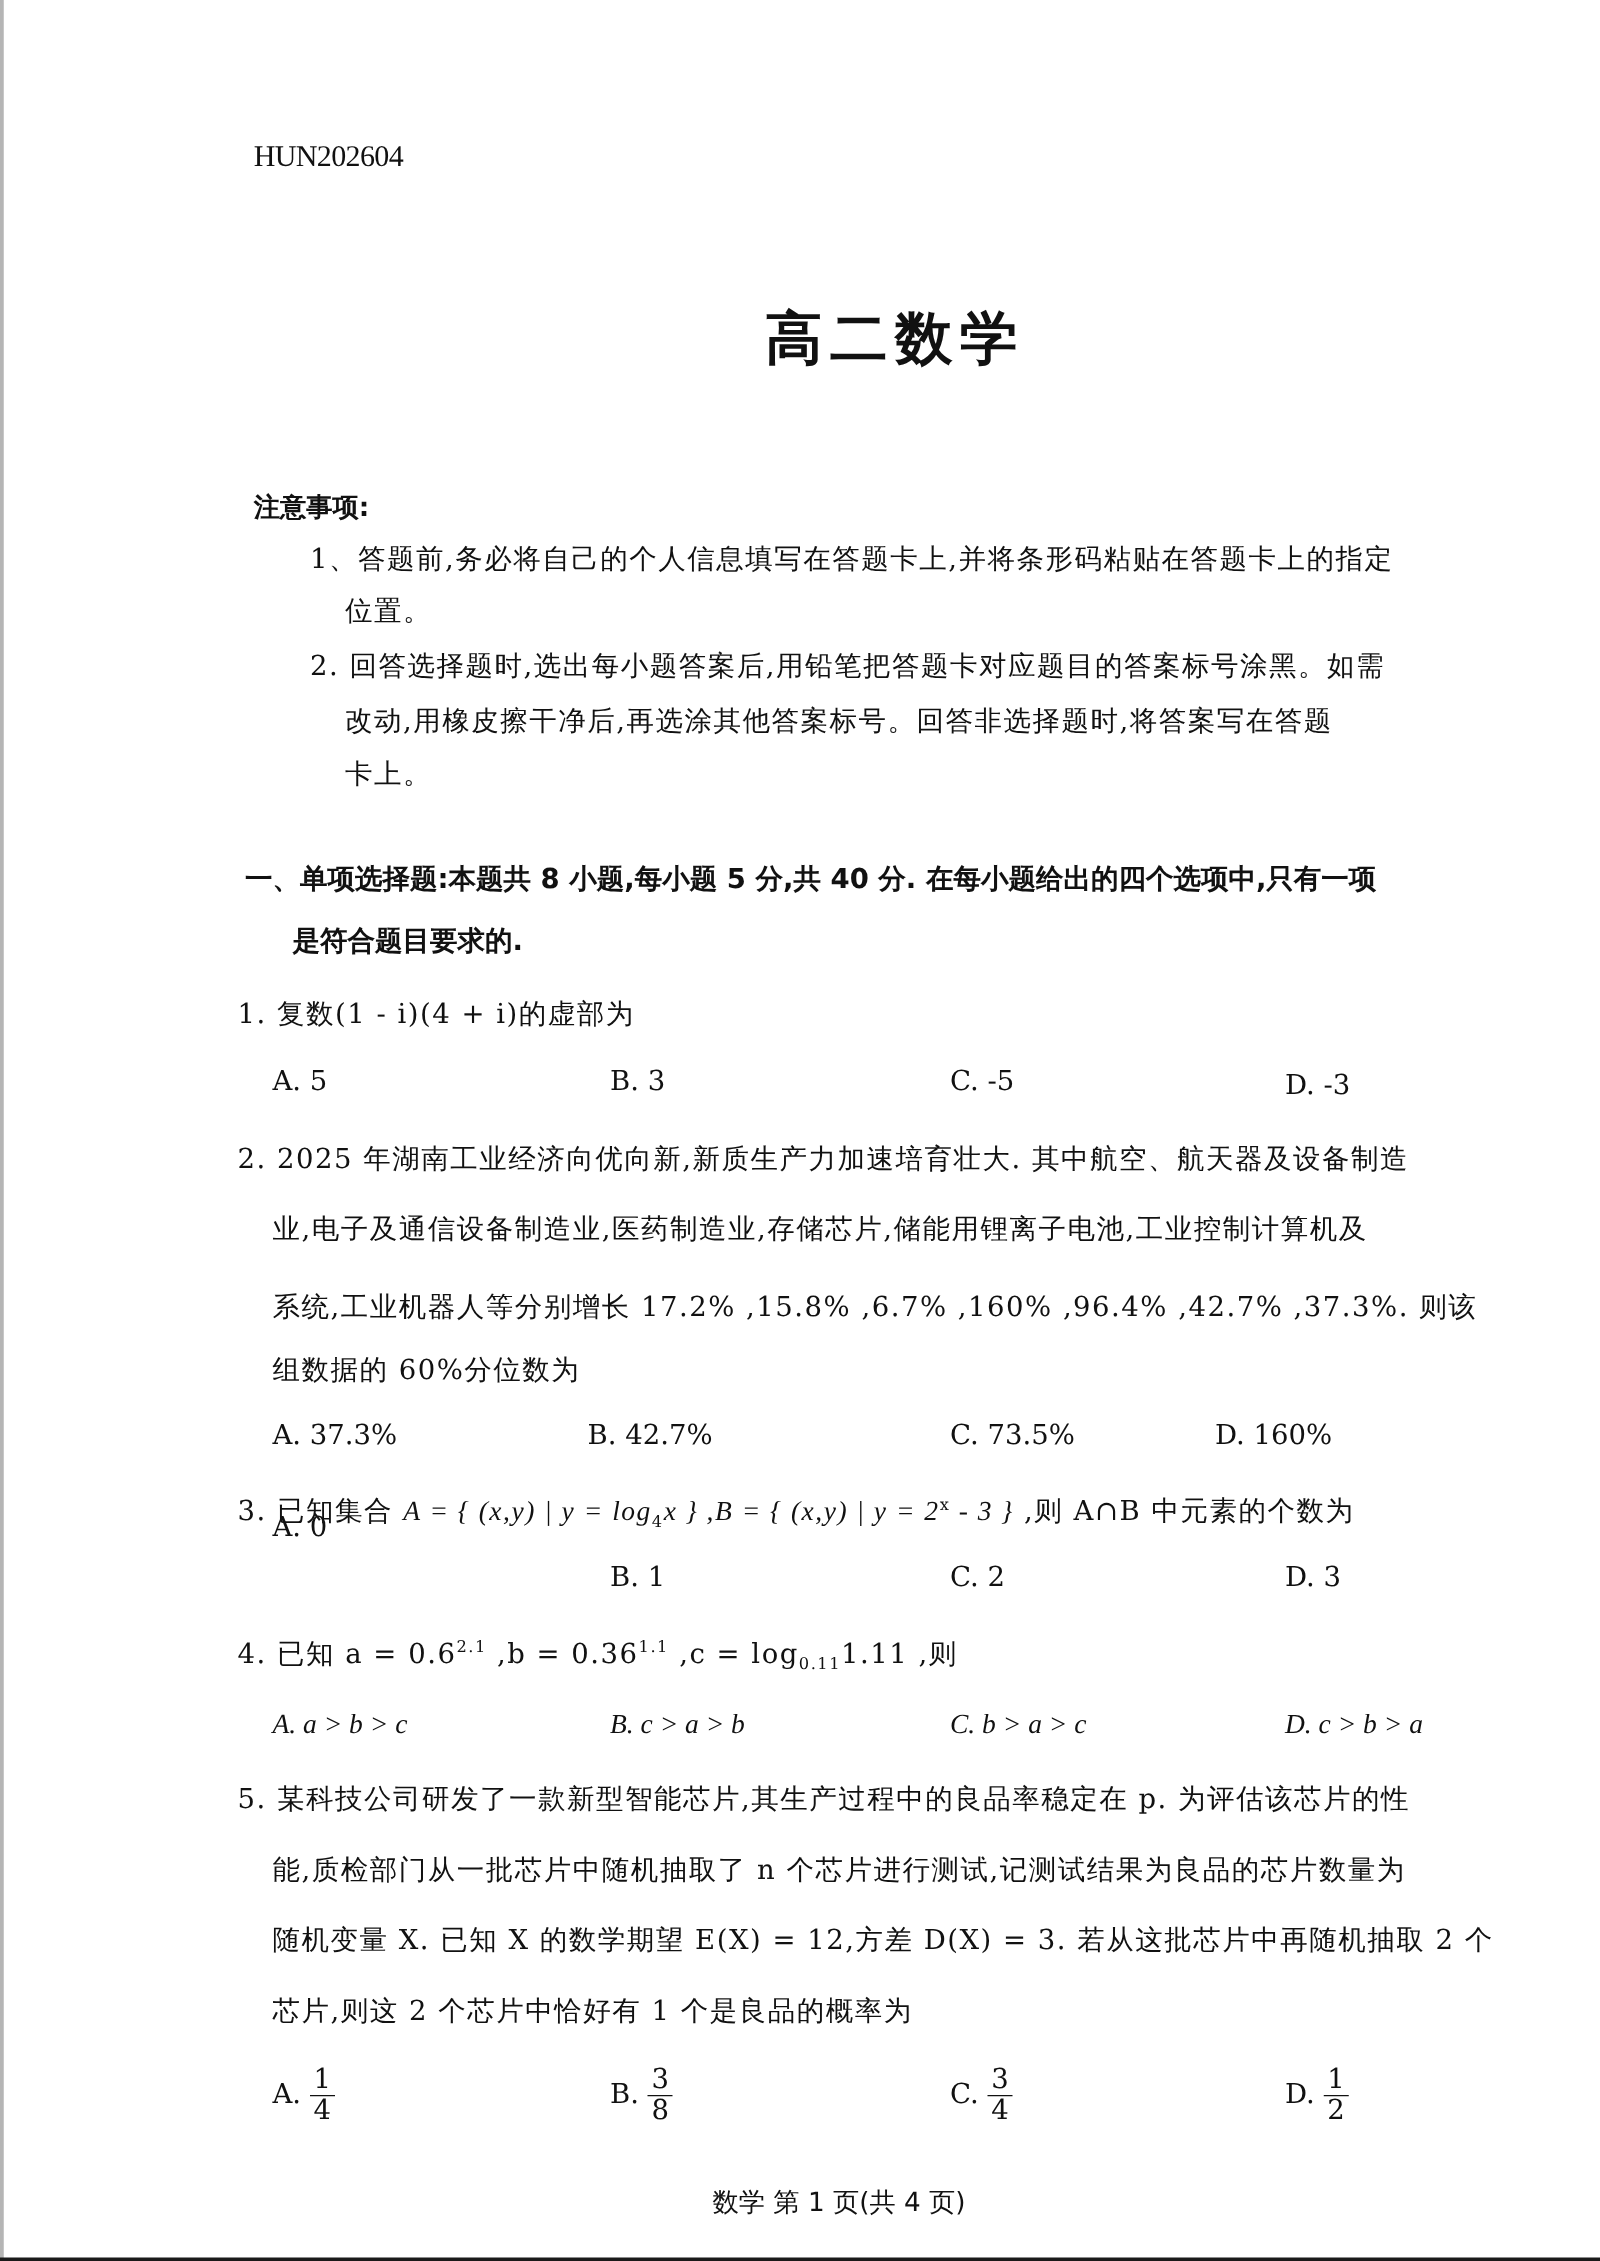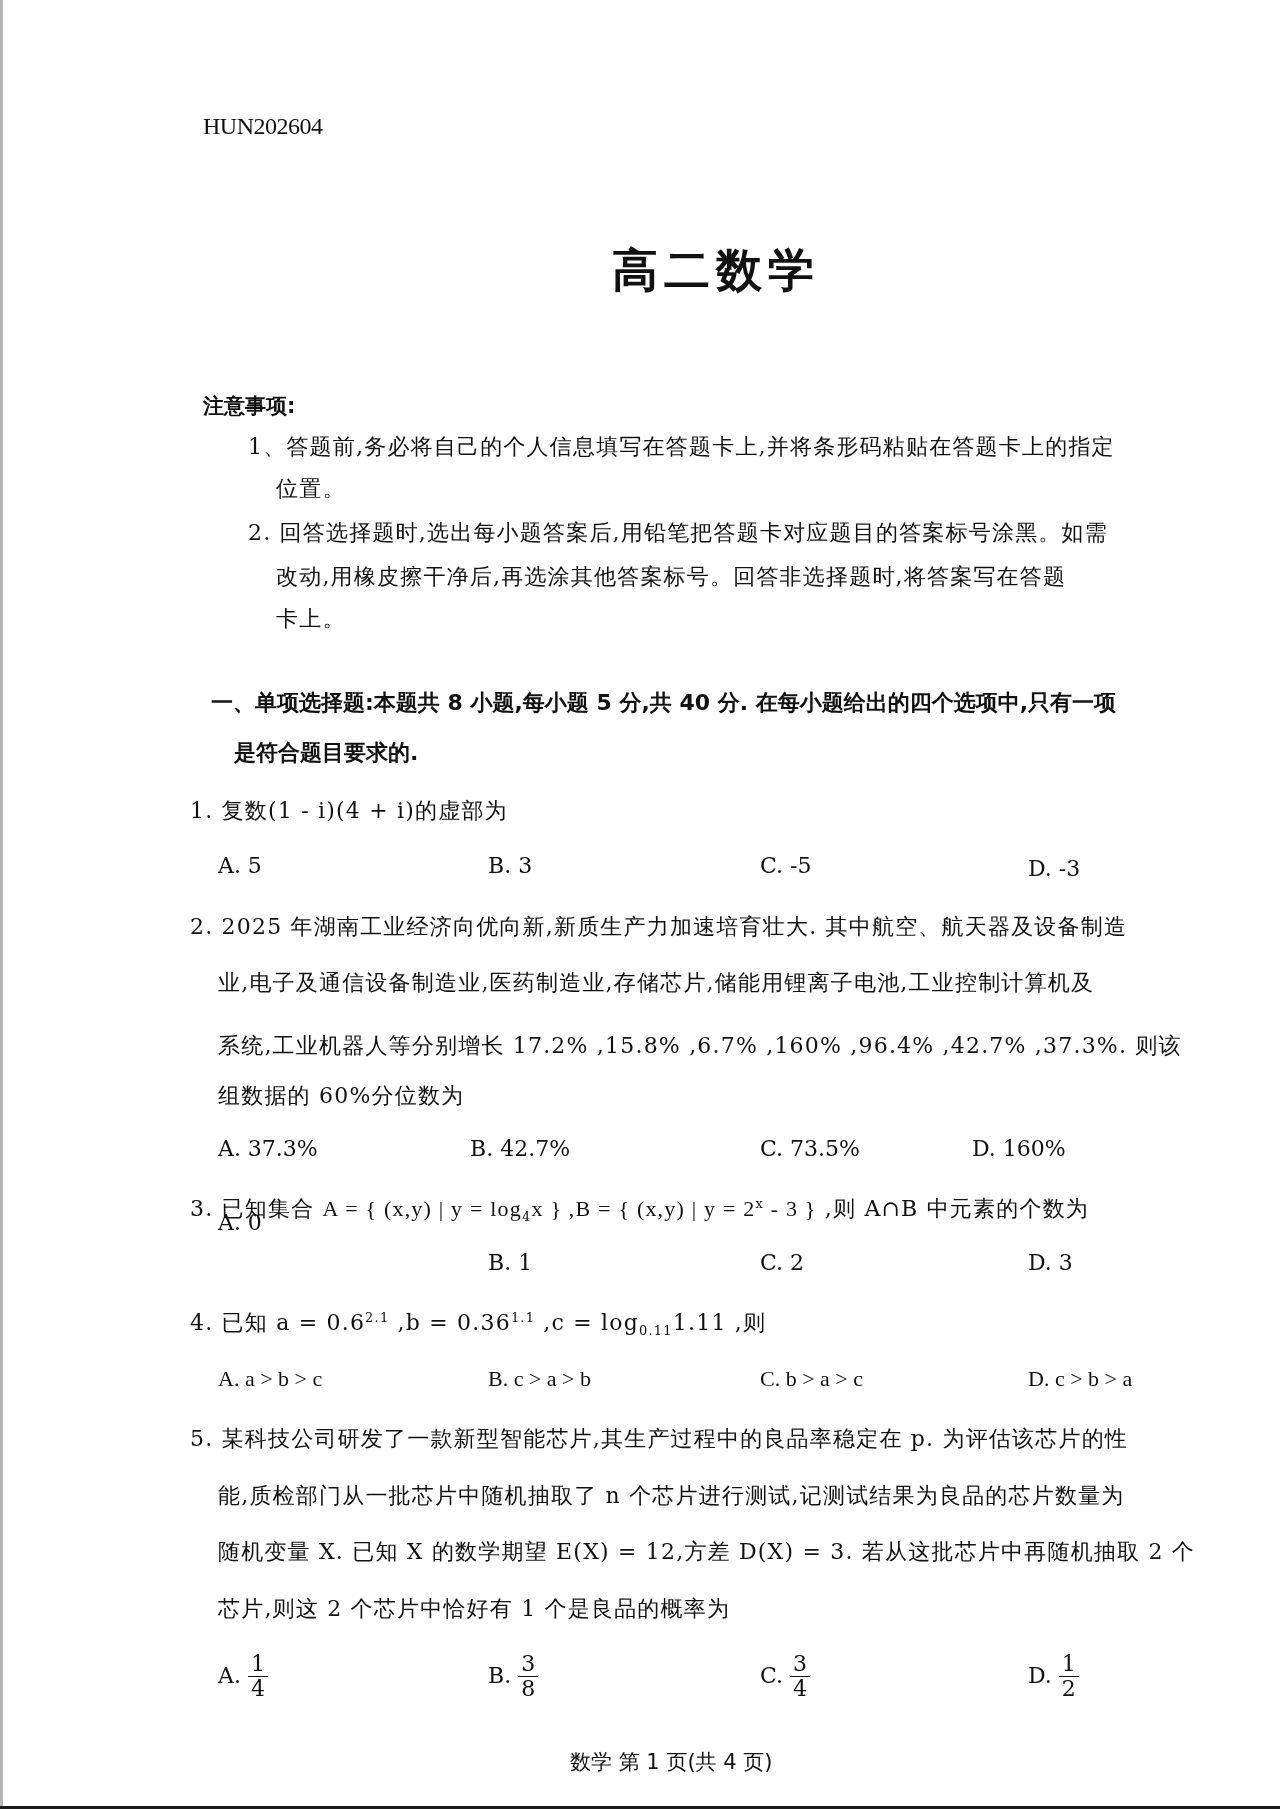--- a/index.html
+++ b/index.html
@@ -10,42 +10,42 @@
   }
   .left-edge { position: absolute; left: 0; top: 0; width: 3px; height: 1809px; background: #b5b5b5; }
   .bottom-bar { position: absolute; left: 0; bottom: 0; width: 1280px; height: 3px; background: #1a1a1a; }
   .abs { position: absolute; white-space: nowrap; }
   .code { left: 203px; top: 113px; font-family: "Liberation Serif", serif; font-size: 24px; letter-spacing: -0.5px; }
   .title { left: 612px; top: 240px; font-family: "DejaVu Sans", sans-serif; font-weight: bold; font-size: 46px; letter-spacing: 6px; }
   .notice-h { left: 203px; top: 392px; font-family: "DejaVu Sans", sans-serif; font-weight: bold; font-size: 21px; }
   .line { font-size: 22px; letter-spacing: 1.2px; }
   .sec { font-family: "DejaVu Sans", sans-serif; font-weight: bold; font-size: 22px; }
   .opt { font-size: 22px; }
-  .math { font-family: "Liberation Serif", serif; }
+  .math { font-style: italic; font-family: "Liberation Serif", serif; }
   sup, sub { font-size: 13px; }
   .frac { display: inline-flex; flex-direction: column; align-items: center; vertical-align: middle; font-size: 22px; line-height: 24px; }
   .frac .num { border-bottom: 1.5px solid #111; padding: 0 3px; }
   .footer { left: 570px; top: 1748px; font-family: "DejaVu Sans", sans-serif; font-size: 21px; }
 </style>
 </head>
 <body>
 
 <div class="left-edge"></div>
 
 <div class="abs code">HUN202604</div>
 <div class="abs title">高二数学</div>
 
 <div class="abs notice-h">注意事项:</div>
 <div class="abs line" style="left:248px;top:432px;">1、答题前,务必将自己的个人信息填写在答题卡上,并将条形码粘贴在答题卡上的指定</div>
 <div class="abs line" style="left:276px;top:474px;">位置。</div>
 <div class="abs line" style="left:248px;top:518px;">2. 回答选择题时,选出每小题答案后,用铅笔把答题卡对应题目的答案标号涂黑。如需</div>
 <div class="abs line" style="left:276px;top:562px;">改动,用橡皮擦干净后,再选涂其他答案标号。回答非选择题时,将答案写在答题</div>
 <div class="abs line" style="left:276px;top:604px;">卡上。</div>
 
-<div class="abs sec" style="left:196px;top:688px;margin-left:15px;">一、单项选择题:本题共 8 小题,每小题 5 分,共 40 分. 在每小题给出的四个选项中,只有一项</div>
+<div class="abs sec" style="left:196px;top:688px;">一、单项选择题:本题共 8 小题,每小题 5 分,共 40 分. 在每小题给出的四个选项中,只有一项</div>
 <div class="abs sec" style="left:234px;top:738px;">是符合题目要求的.</div>
 
 <div class="abs line" style="left:190px;top:796px;">1. 复数(1 - i)(4 + i)的虚部为</div>
 <div class="abs opt" style="left:218px;top:853px;">A. 5</div>
 <div class="abs opt" style="left:488px;top:853px;">B. 3</div>
 <div class="abs opt" style="left:760px;top:853px;">C. -5</div>
 <div class="abs opt" style="left:1028px;top:856px;">D. -3</div>
 
 <div class="abs line" style="left:190px;top:912px;">2. 2025 年湖南工业经济向优向新,新质生产力加速培育壮大. 其中航空、航天器及设备制造</div>
 <div class="abs line" style="left:218px;top:968px;text-align:center;">业,电子及通信设备制造业,医药制造业,存储芯片,储能用锂离子电池,工业控制计算机及</div>

